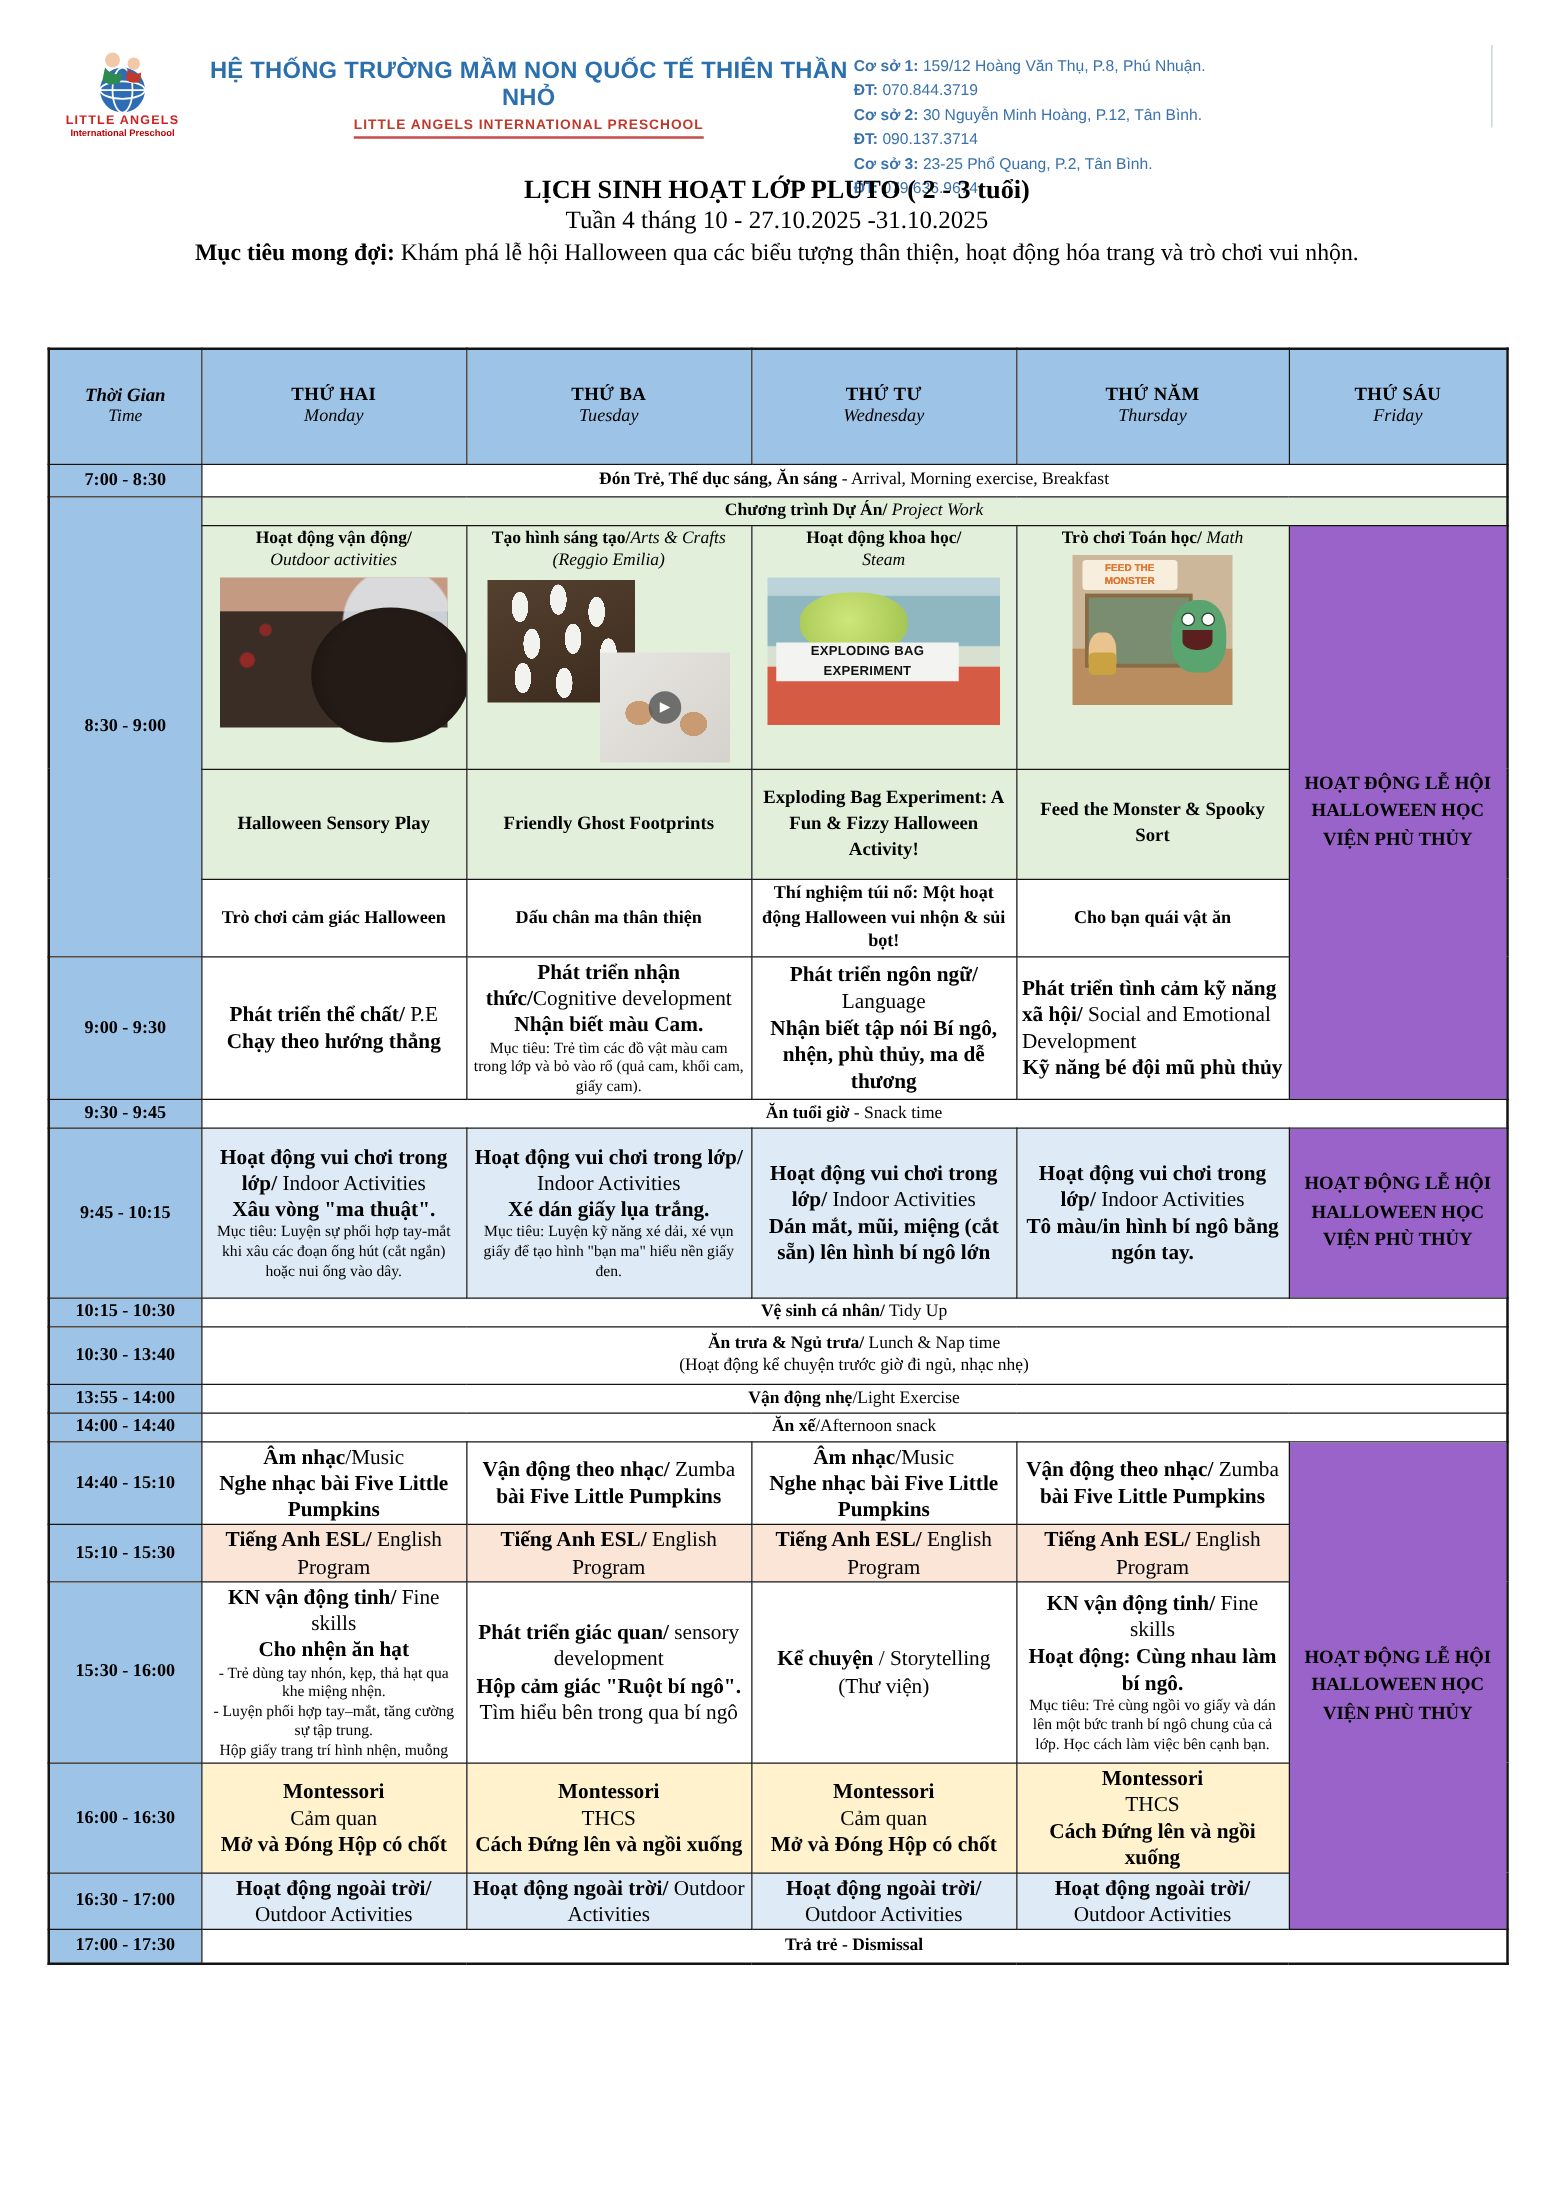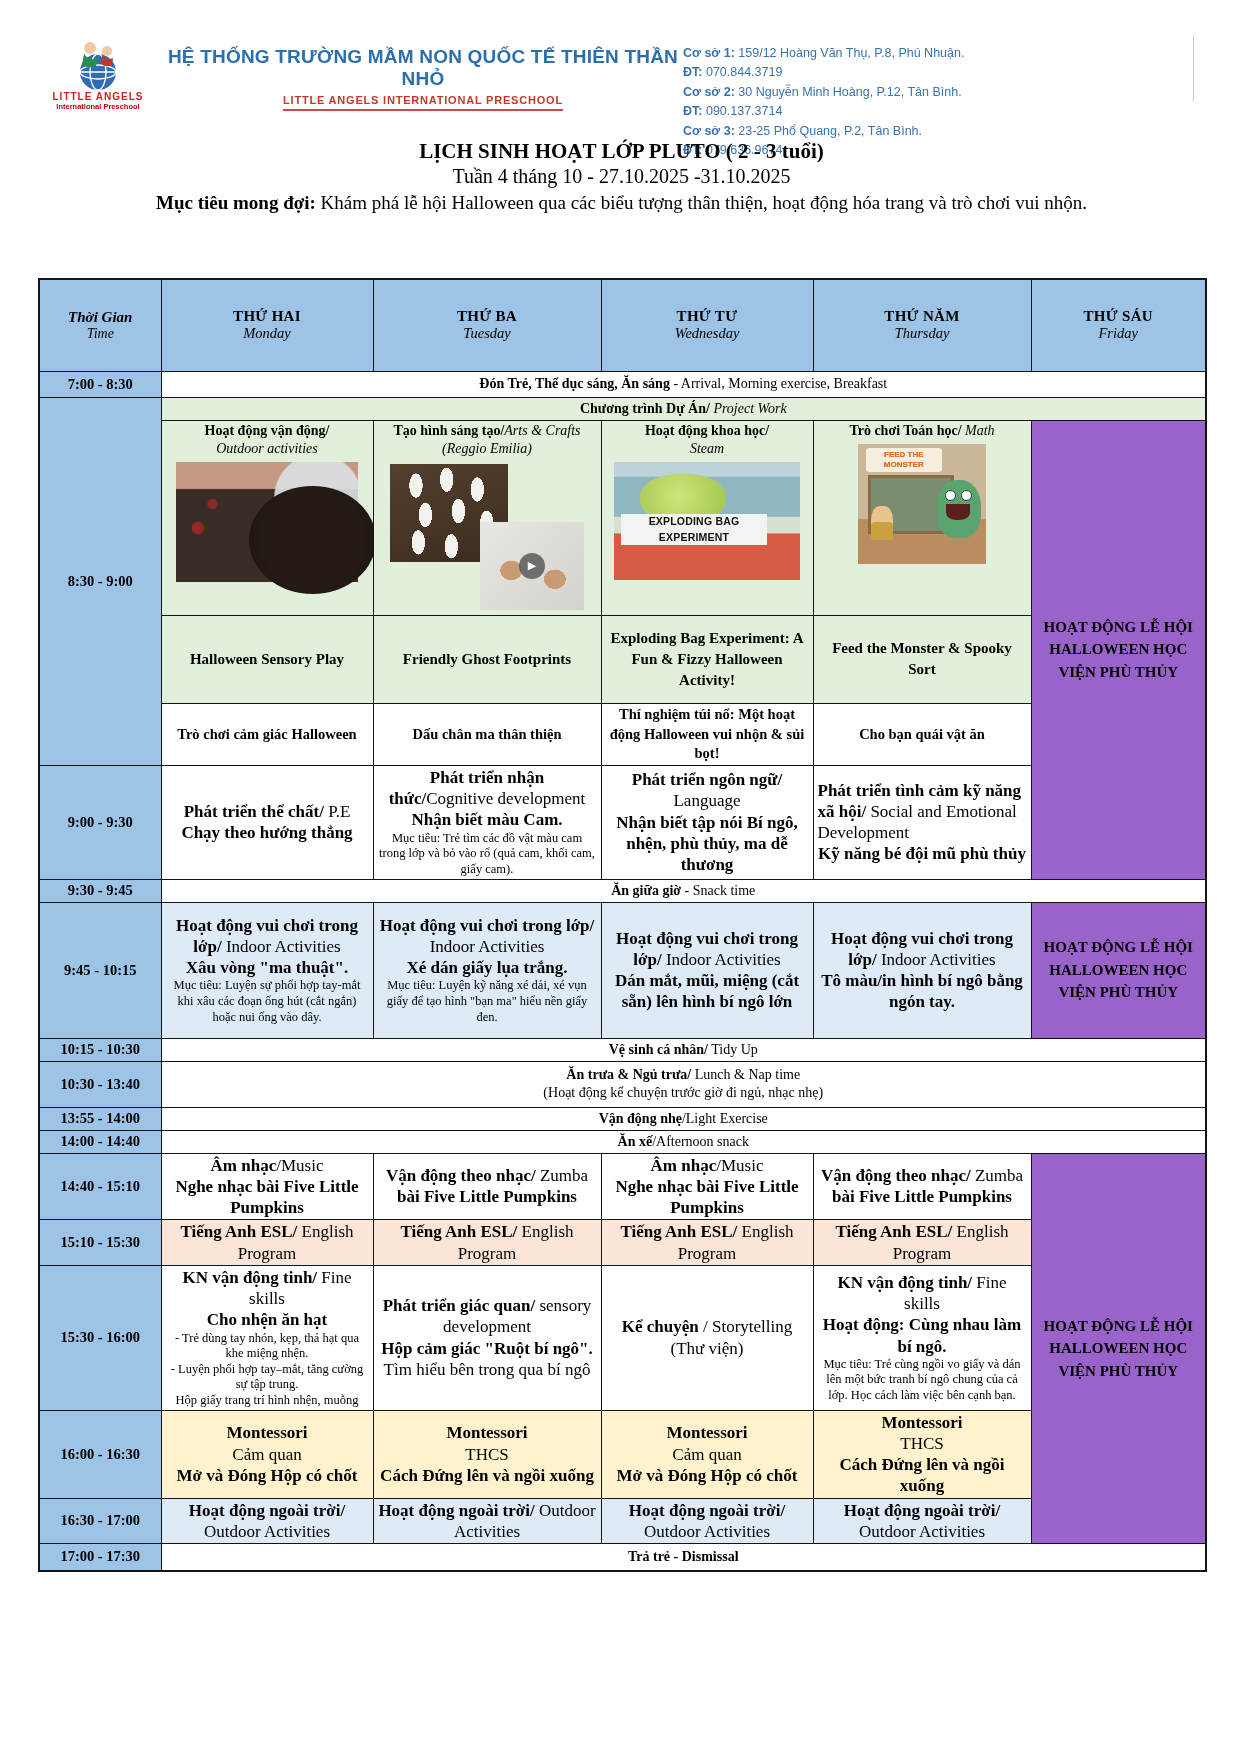--- a/index.html
+++ b/index.html
@@ -273,21 +273,21 @@
         <div class="ln b">Nhận biết tập nói Bí ngô, nhện, phù thủy, ma dễ thương</div>
       </td>
       <td>
         <div class="ln" style="text-align:left"><span class="b">Phát triển tình cảm kỹ năng xã hội/</span><span> Social and Emotional Development</span></div>
         <div class="ln b">Kỹ năng bé đội mũ phù thủy</div>
       </td>
     </tr>
 
     <tr style="height:23px">
       <td class="t-blue time">9:30 - 9:45</td>
-      <td colspan="5"><span class="ln-lg"><span class="b">Ăn giữa giờ</span><span> - Snack time</span></span></td>
+      <td colspan="5"><span class="ln-lg"><span class="b">Ăn tuổi giờ</span><span> - Snack time</span></span></td>
     </tr>
 
     <tr style="height:136px">
       <td class="t-blue time">9:45 - 10:15</td>
       <td class="t-lblue">
         <div class="ln"><span class="b">Hoạt động vui chơi trong lớp/</span><span> Indoor Activities</span></div>
         <div class="ln b">Xâu vòng "ma thuật".</div>
         <div class="ln small">Mục tiêu: Luyện sự phối hợp tay-mắt khi xâu các đoạn ống hút (cắt ngắn) hoặc nui ống vào dây.</div>
       </td>
       <td class="t-lblue">

